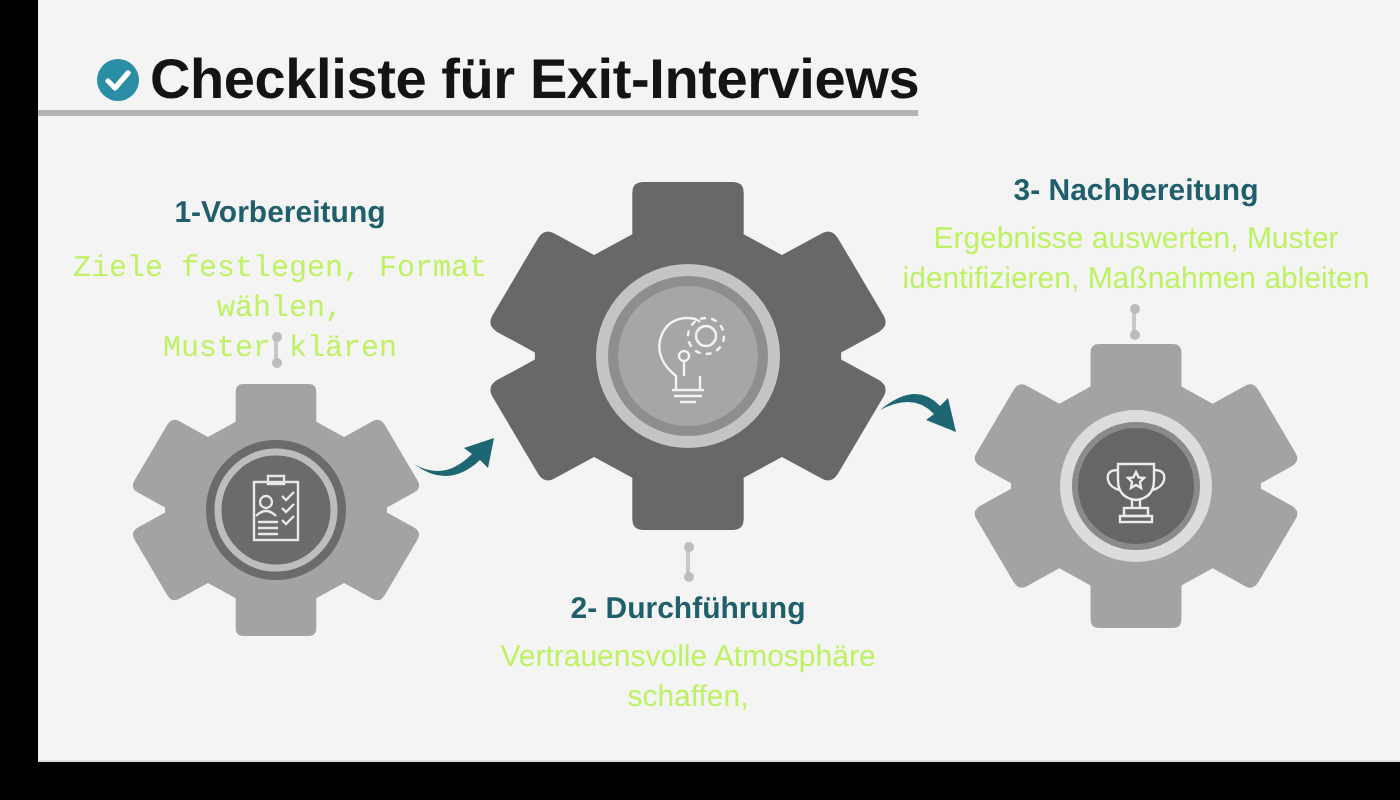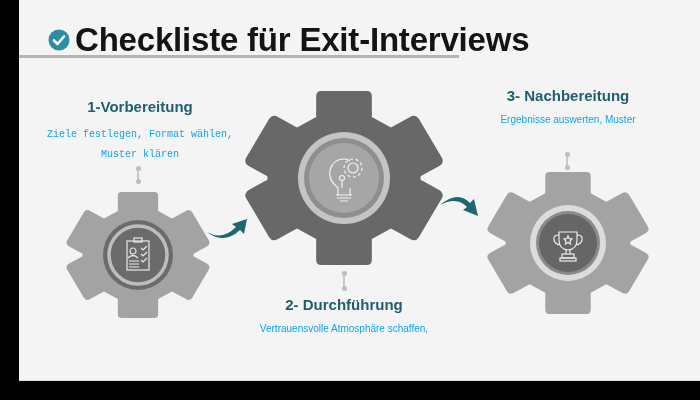--- a/index.html
+++ b/index.html
@@ -1,24 +1,24 @@
 <!DOCTYPE html>
 <html><head>
 <meta charset="utf-8">
 <style>
   html, body { margin: 0; padding: 0; }
   body { width: 700px; height: 400px; background: #000; position: relative; overflow: hidden;
          font-family: "Liberation Sans", "DejaVu Sans", sans-serif; }
   .panel { position: absolute; left: 19px; top: 0; width: 681px; height: 380px; background: #f4f4f4;
            border-bottom: 1px solid #dedede; }
   .title { position: absolute; left: 48px; top: 24px; height: 32px; display: flex; align-items: center; }
-  .title-text { font-weight: bold; font-size: 33px; color: #141414; margin-left: 5px; letter-spacing: -0.2px; }
+  .title-text { font-weight: bold; font-size: 28px; color: #141414; margin-left: 5px; letter-spacing: -0.2px; }
   .title-rule { position: absolute; left: 19px; top: 55px; width: 440px; height: 3px; background: #b4b4b4; }
   .step-head { position: absolute; font-weight: bold; font-size: 15px; color: #1f5f6c; text-align: center; }
-  .step-desc { position: absolute; font-size: 10px; color: #0ea5e9; text-align: center; line-height: 20px; }
+  .step-desc { position: absolute; font-size: 15px; color: #bef264; text-align: center; line-height: 20px; }
   .connector { position: absolute; width: 2px; background: #c8c8c8; }
   .connector::before, .connector::after { content: ""; position: absolute; left: -1.5px; width: 5px; height: 5px;
             border-radius: 50%; background: #bdbdbd; }
   .connector::before { top: -2px; }
   .connector::after { bottom: -2px; }
   svg.abs { position: absolute; overflow: visible; }
 </style>
 </head>
 <body>
 
@@ -36,20 +36,21 @@
 <div class="step-head" style="left:40px; top:98px; width:200px;text-align:center;">1-Vorbereitung</div>
 <div class="step-desc" style="left:30px; top:125px; width:220px;font-family:Liberation Mono, monospace;">
   <div>Ziele festlegen, Format wählen,</div>
   <div>Muster klären</div>
 </div>
 <div class="connector" style="left:137px; top:168px; height:14px;"></div>
 
 <div class="step-head" style="left:458px; top:87px; width:220px;">3- Nachbereitung</div>
 <div class="step-desc" style="left:448px; top:110px; width:240px;">
   <div>Ergebnisse auswerten, Muster</div>
+  <div>identifizieren, Maßnahmen ableiten</div>
 </div>
 <div class="connector" style="left:566px; top:154px; height:14px;"></div>
 
 <div class="connector" style="left:343px; top:273px; height:16px;"></div>
 <div class="step-head" style="left:234px; top:296px; width:220px;">2- Durchführung</div>
 <div class="step-desc" style="left:224px; top:319px; width:240px;">
   <div>Vertrauensvolle Atmosphäre schaffen,</div>
 </div>
 
 <svg width="0" height="0" style="position:absolute">

